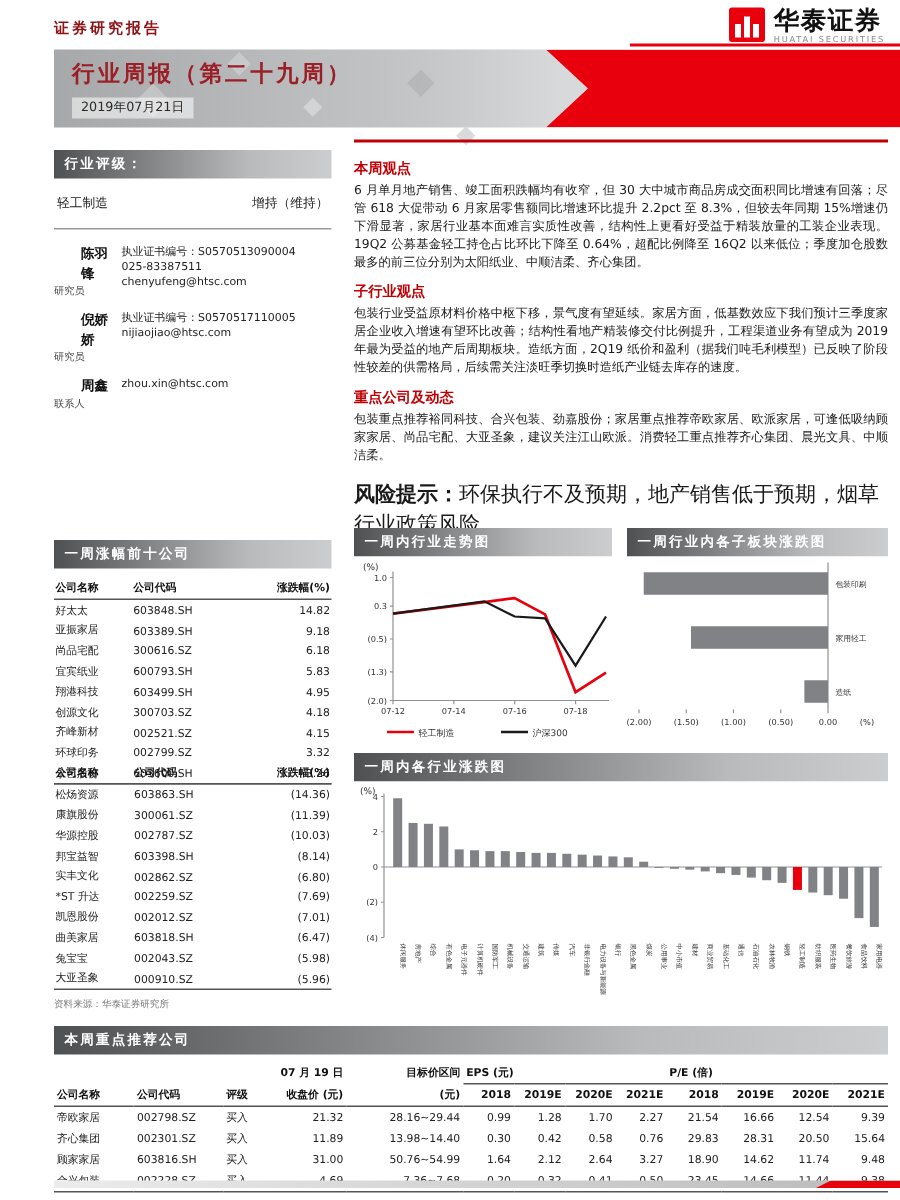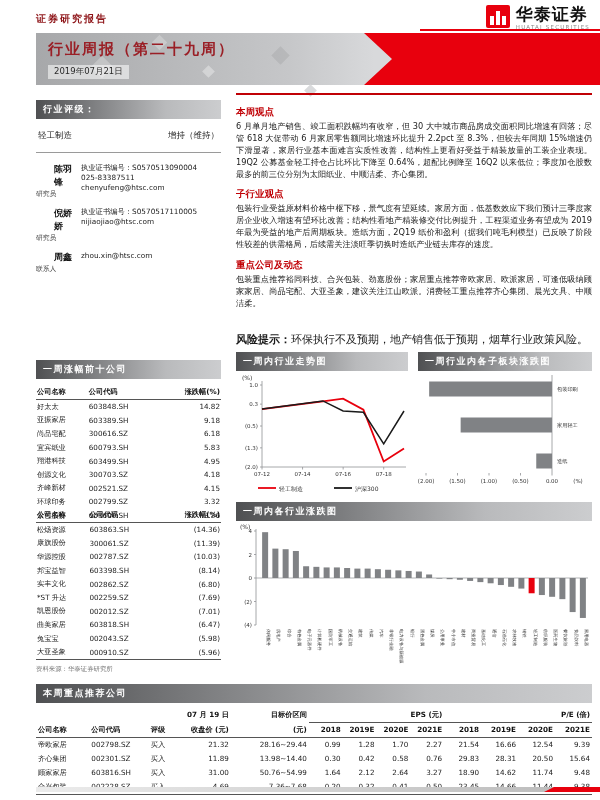--- a/index.html
+++ b/index.html
@@ -49,21 +49,21 @@
   .analyst-left{width:38px;flex-shrink:0;}
   .analyst-name{font-size:9px;font-weight:bold;color:#111;padding-left:18px;}
   .analyst-role{font-size:6.8px;color:#444;}
   .analyst-right{flex:1;line-height:1.4;word-break:break-all;color:#222;}
 
   
   .red-rule{position:absolute;left:236px;top:93px;width:356px;height:2px;background:#C00005;}
   .right-col{position:absolute;left:236px;top:98px;width:356px;}
   .sec-heading{color:#C00005;font-weight:bold;font-size:9.5px;margin:8px 0 2px;}
   .sec-text{font-size:8.2px;line-height:1.45;text-align:justify;color:#1a1a1a;}
-  .risk{margin-top:22px;font-size:11px;line-height:1.45;}
+  .risk{margin-top:10px;font-size:14px;line-height:1.45;}
   .risk b{font-weight:bold;}
 
   
   .hd-trend{position:absolute;left:236px;top:352px;width:172px;}
   .hd-subsector{position:absolute;left:418px;top:352px;width:174px;}
   .hd-industry{position:absolute;left:236px;top:502px;width:356px;}
   .chart-box{position:absolute;background:#fff;}
   .cb-trend{left:236px;top:371px;width:172px;height:130px;}
   .cb-subsector{left:418px;top:371px;width:174px;height:130px;}
   .cb-industry{left:236px;top:521px;width:356px;height:160px;}
@@ -79,21 +79,21 @@
   .source-note{font-size:6.4px;color:#777;margin-top:5px;}
 
   
   .rec-wrap{position:absolute;left:36px;top:684px;width:556px;}
   .rec-table{width:100%;border-collapse:collapse;font-size:7.2px;margin-top:5px;}
   .rec-table th{font-weight:bold;padding:2px 2px;color:#111;white-space:nowrap;}
   .rec-table td{padding:2px 2px;color:#222;white-space:nowrap;}
   .rec-table .l{text-align:left;}
   .rec-table .r{text-align:right;}
   .rec-table thead tr.cols th{border-bottom:1px solid #555;}
-  .rec-table thead th.grp{border-bottom:1px solid #555;text-align:right;}
+  .rec-table thead th.grp{border-bottom:1px solid #555;text-align:left;}
   .rec-table tbody tr:last-child td{border-bottom:1px solid #555;}
 
   
   .footer-bar{position:absolute;left:36px;top:787px;width:564px;height:5px;
               background:linear-gradient(90deg,#ececec,#b9b9b9);}
   .footer-red{position:absolute;right:0;top:0;height:100%;width:56px;background:#E8000D;
               clip-path:polygon(10px 0,100% 0,100% 100%,0 100%);}
 
   svg text{font-family:"DejaVu Sans","Liberation Sans",sans-serif;}
 </style>

